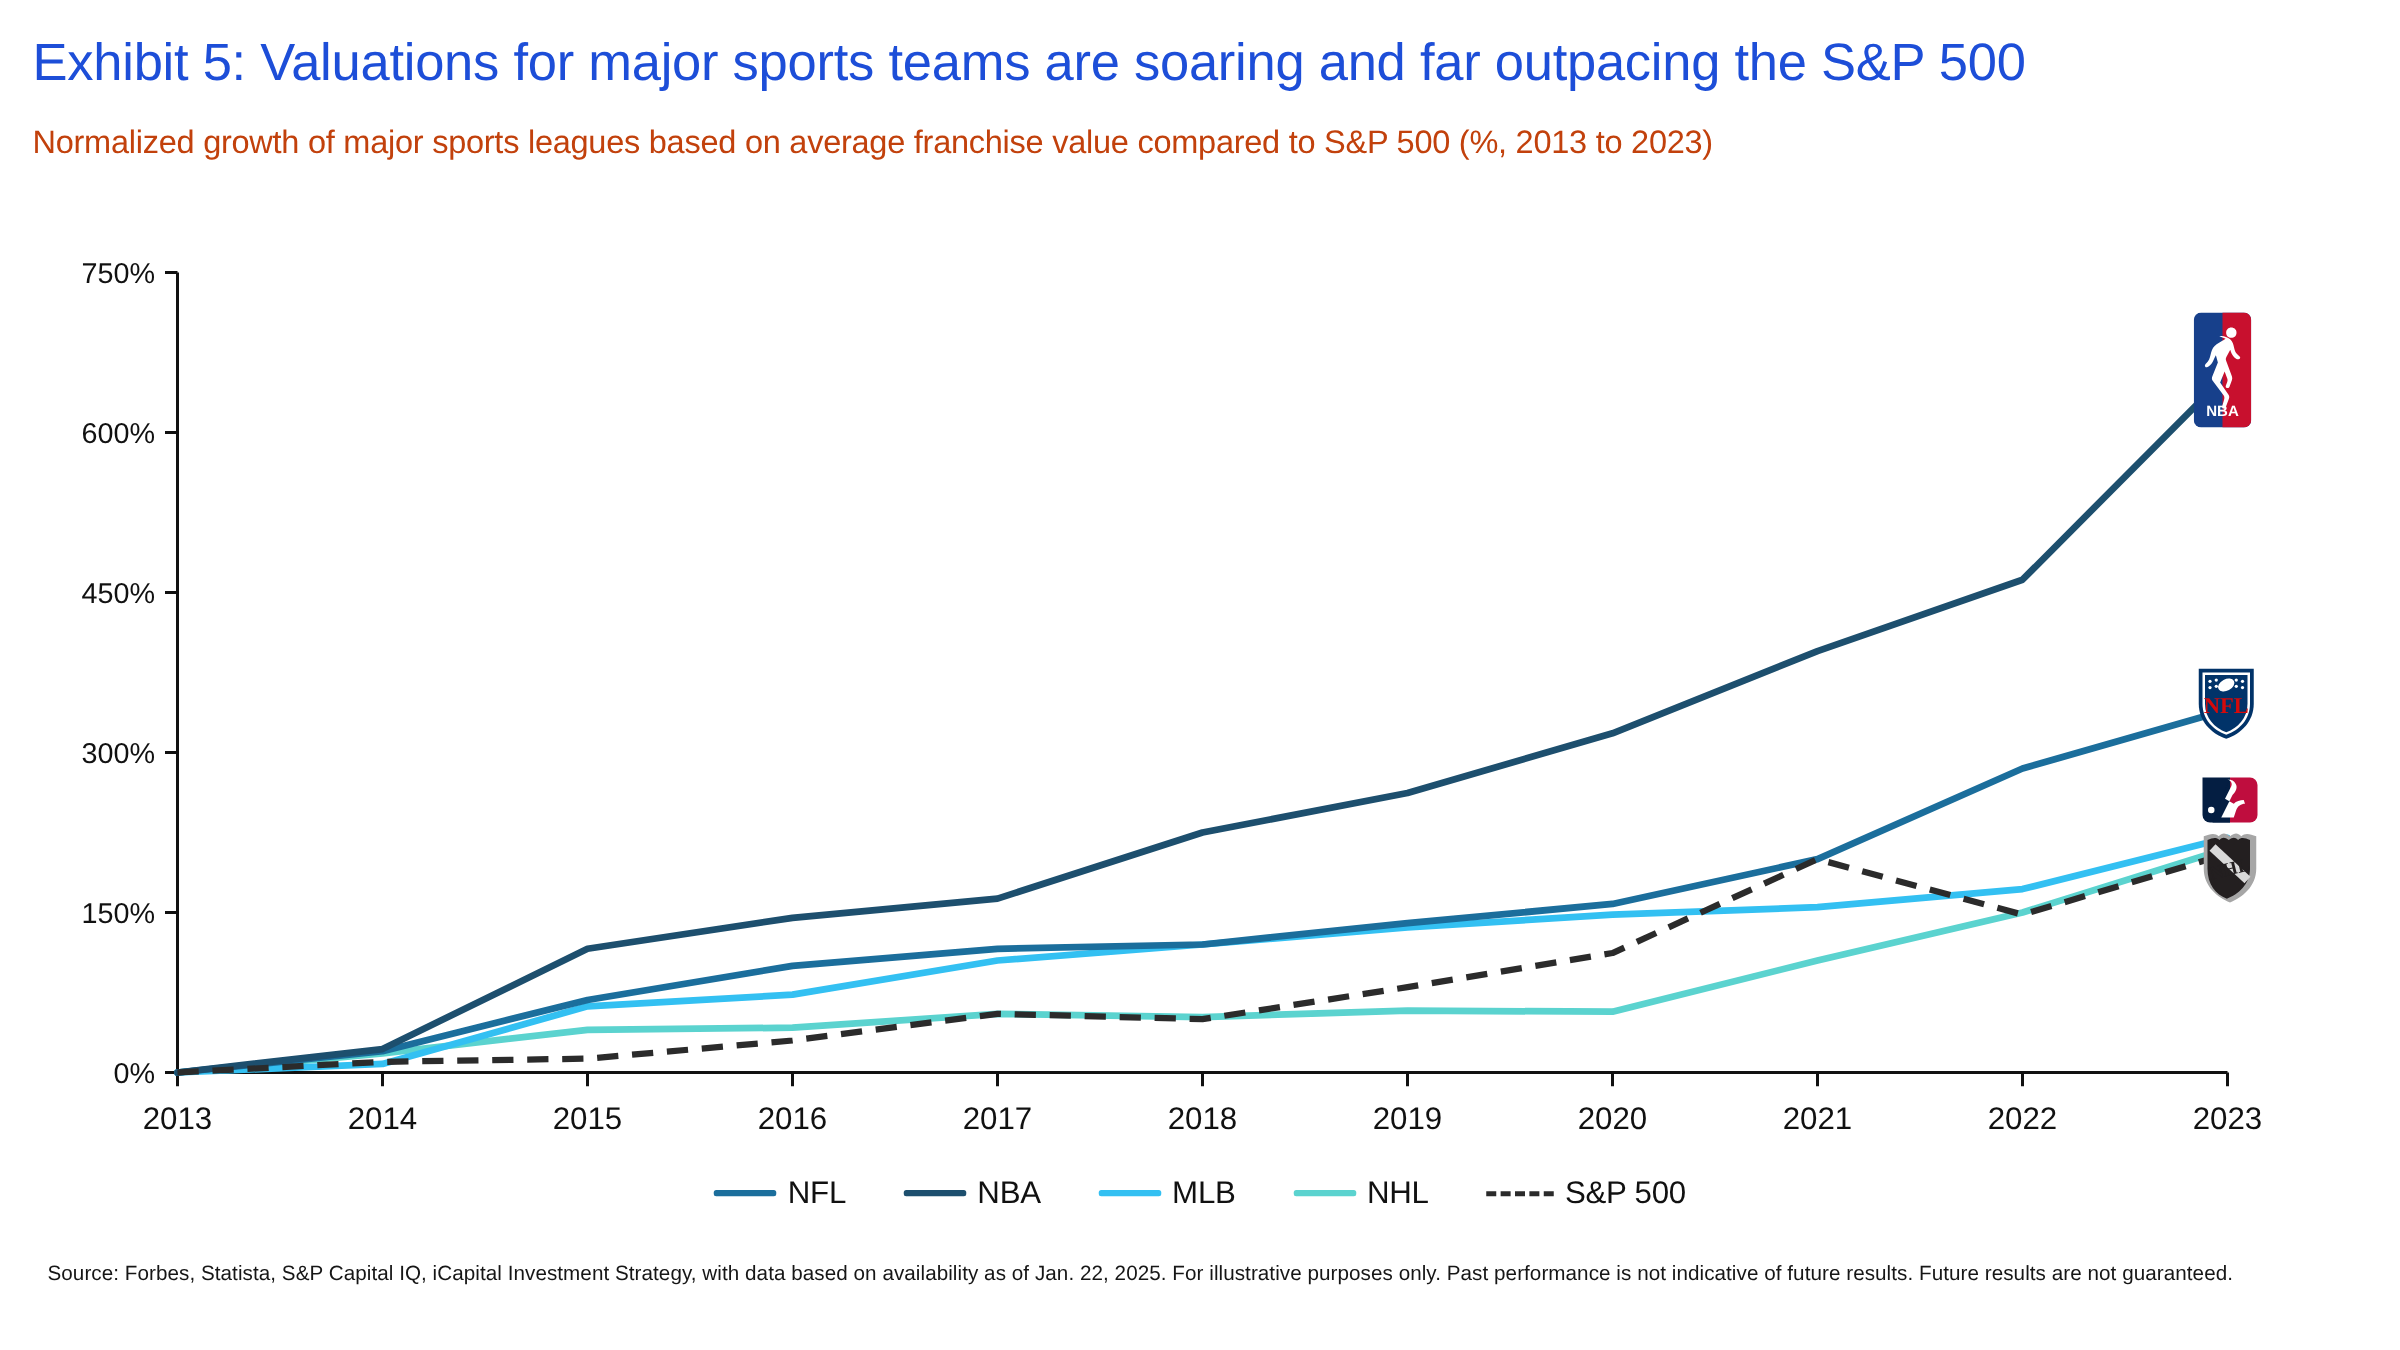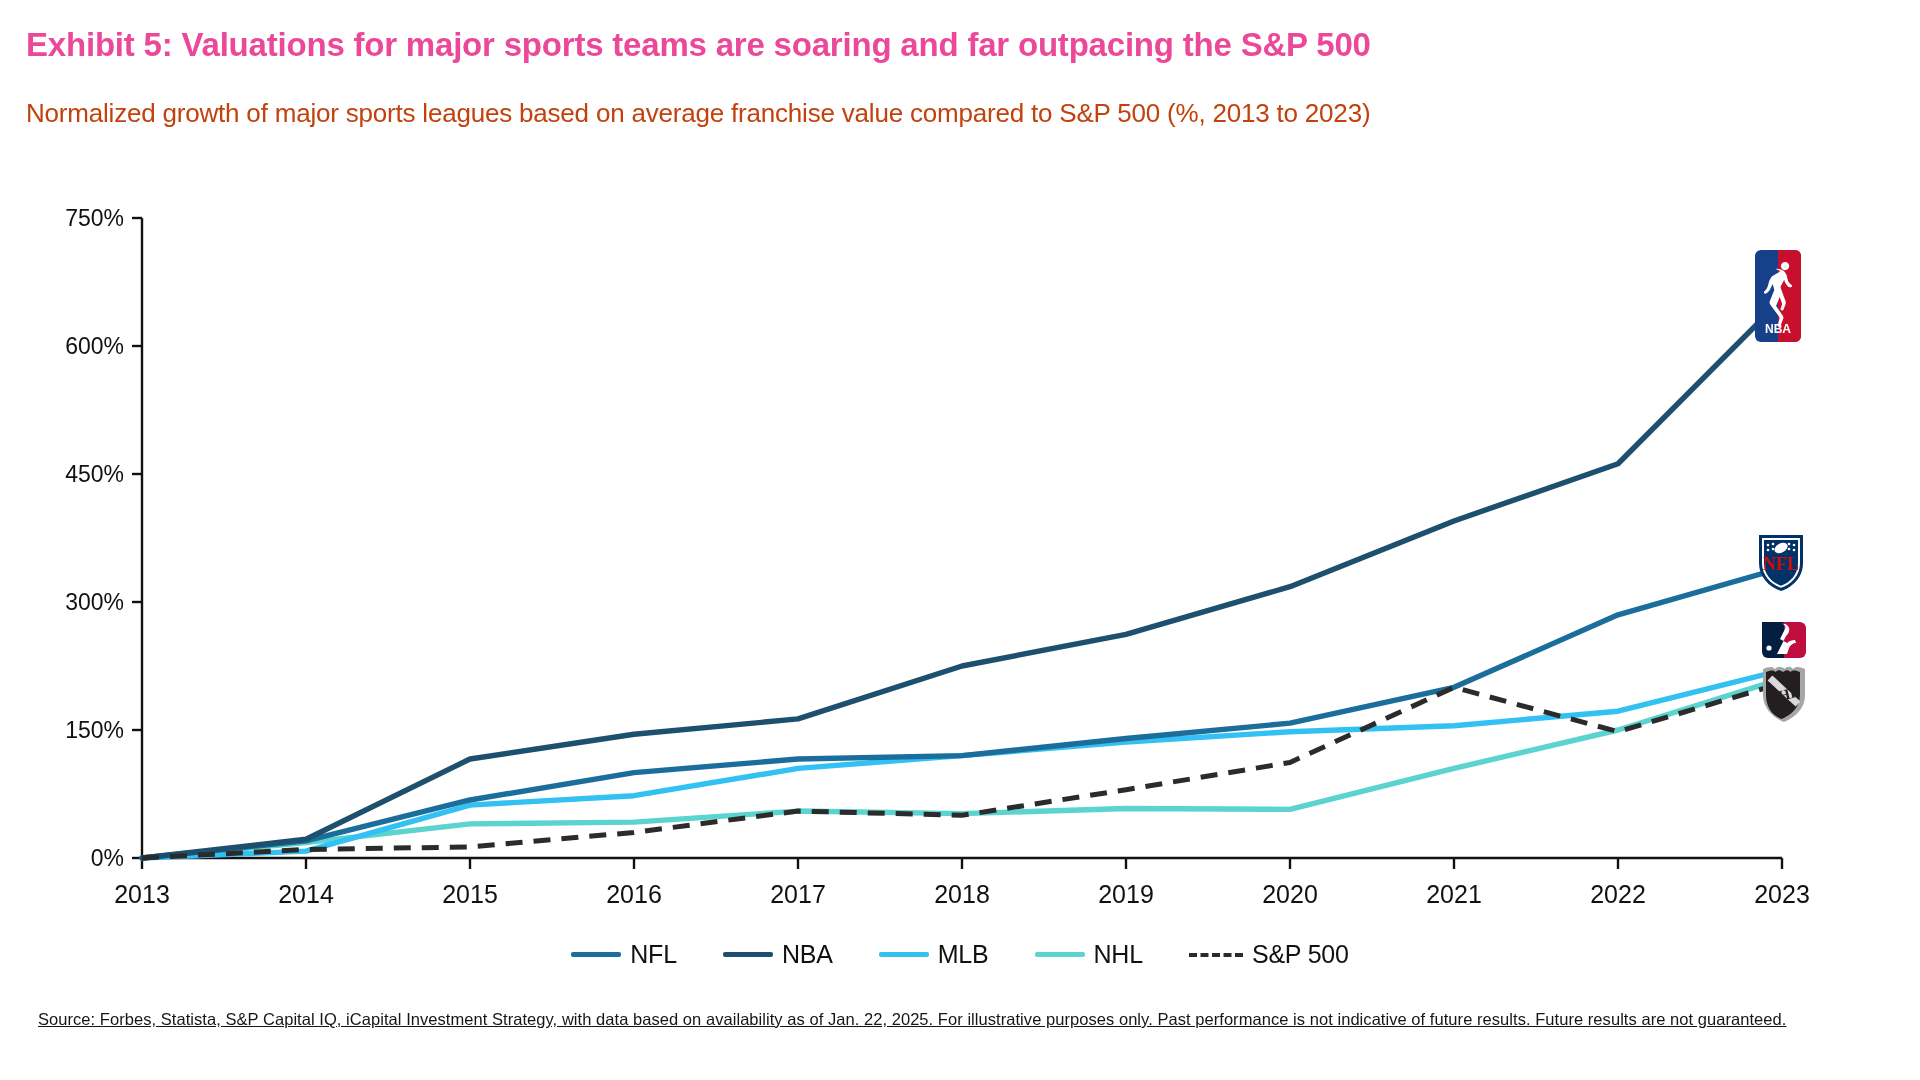--- a/index.html
+++ b/index.html
@@ -5,22 +5,22 @@
   html,body{margin:0;padding:0;}
   body{
     width:1920px;height:1080px;background:#ffffff;
     font-family:"Liberation Sans", sans-serif;
     color:#1a1a1a;overflow:hidden;
   }
   .page{position:relative;width:1920px;height:1080px;}
 
   .title{
     position:absolute;left:26px;top:26px;
-    font-size:33px;font-weight:700;letter-spacing:-0.2px;
-    color:#ec4899;white-space:nowrap;
+    font-size:42px;font-weight:400;letter-spacing:-0.2px;
+    color:#1d4ed8;white-space:nowrap;
   }
   .subtitle{
     position:absolute;left:26px;top:98px;
     font-size:26px;font-weight:400;color:#c2410c;white-space:nowrap;
     letter-spacing:-0.2px;
   }
 
   .plotwrap{position:absolute;left:0;top:170px;width:1920px;height:760px;}
   svg.chart{display:block;}
 
@@ -34,21 +34,21 @@
   .legitem{display:flex;align-items:center;gap:9px;}
   .swatch{display:block;width:50px;height:5px;border-radius:2px;}
   .swatch.dash{
     height:0;border-top:4px dashed #2b2b2b;width:54px;border-radius:0;
   }
   .leglabel{font-size:25px;color:#111;letter-spacing:-0.2px;}
 
   .source{
     position:absolute;left:38px;top:1008px;width:1848px;
     font-size:16.5px;line-height:1.45;color:#161616;
-    text-align:justify;letter-spacing:0.05px;text-decoration:underline;
+    text-align:justify;letter-spacing:0.05px;
   }
 
   .logo{position:absolute;}
 </style>
 </head>
 <body>
 
 <div class="page">
 
   <div class="title">Exhibit 5: Valuations for major sports teams are soaring and far outpacing the S&amp;P 500</div>

